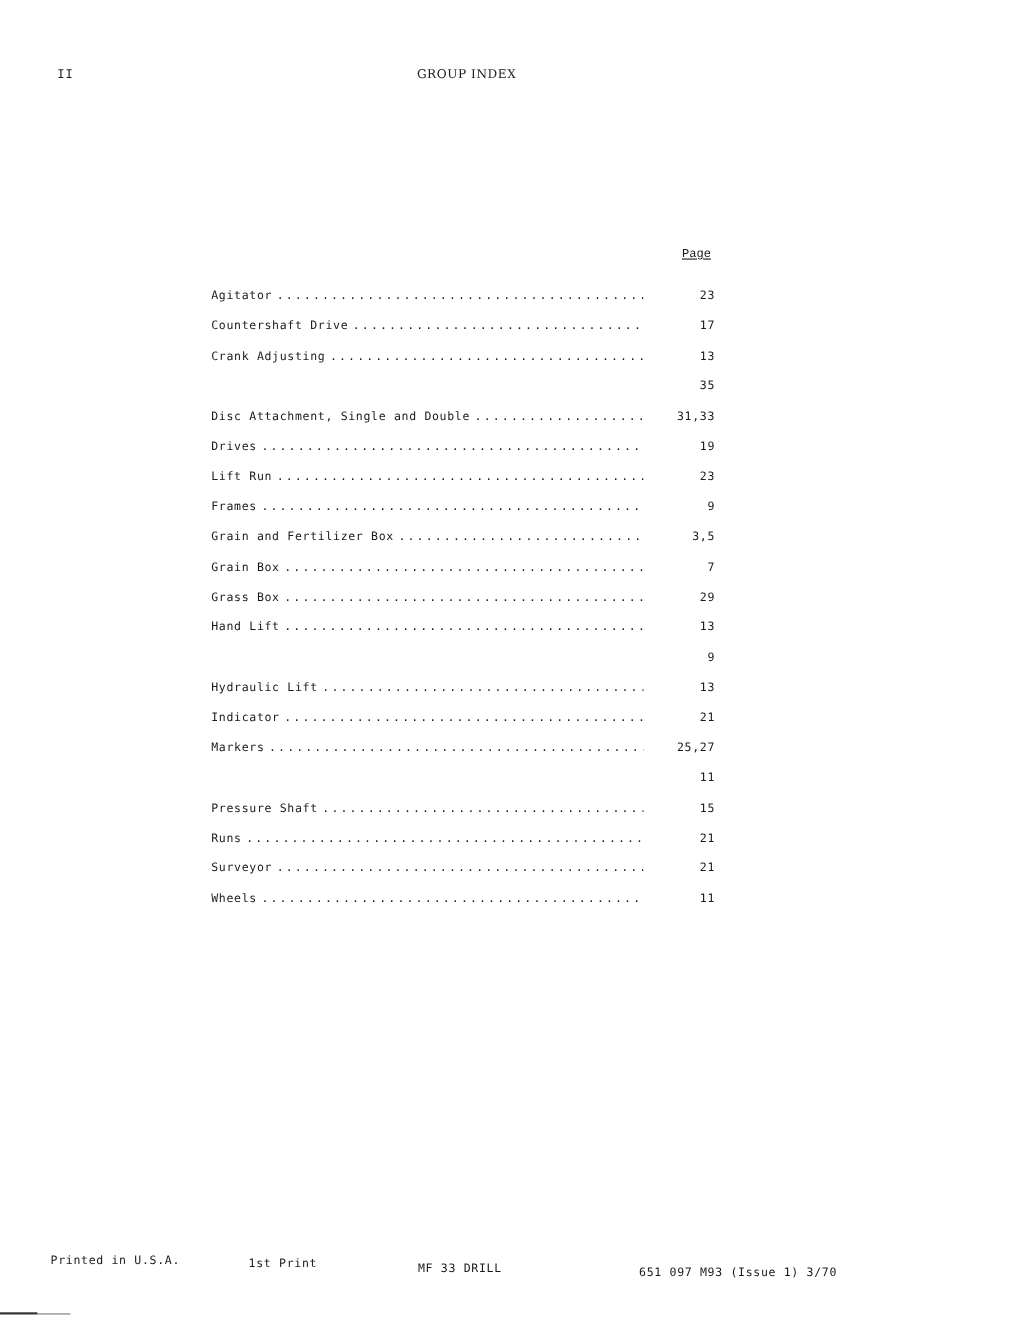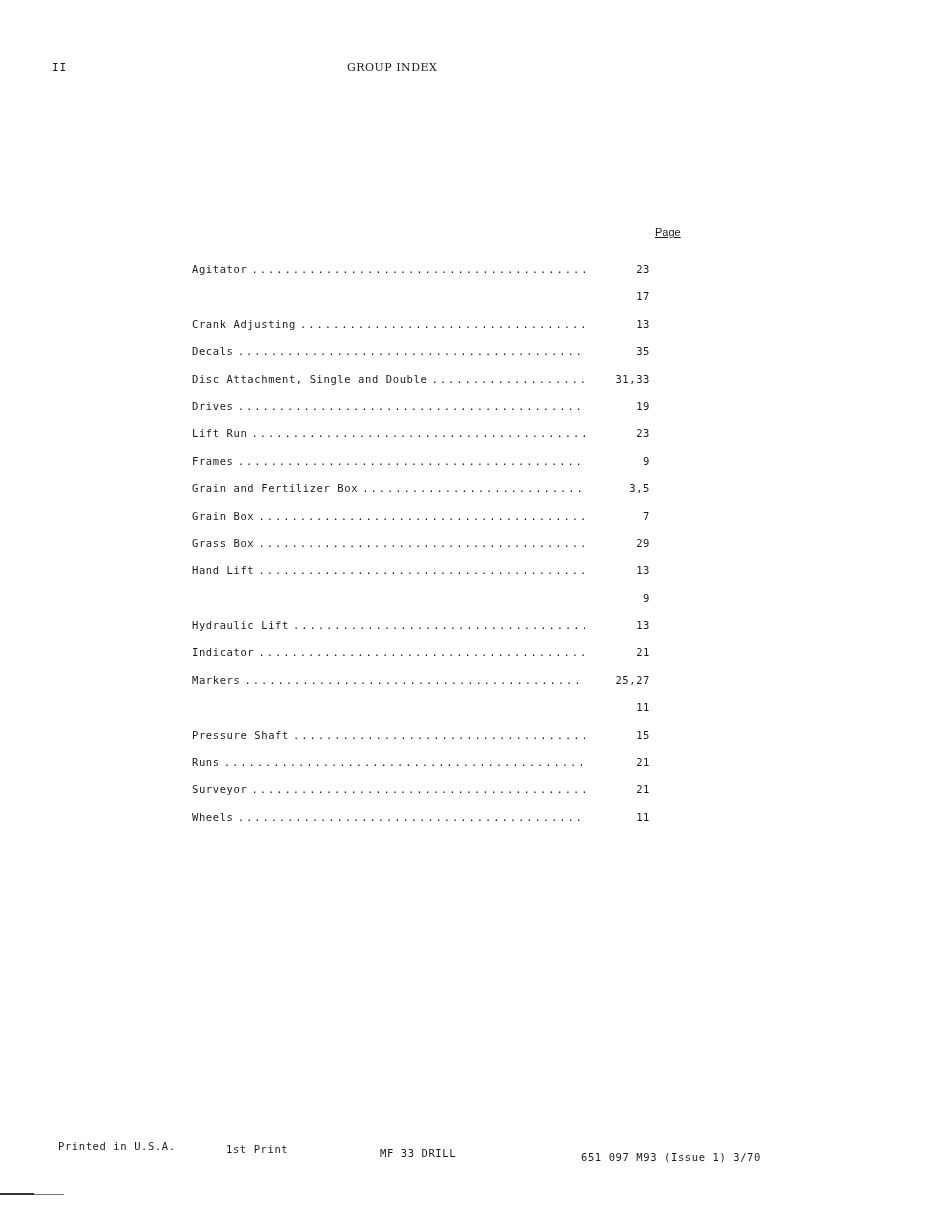--- a/index.html
+++ b/index.html
@@ -17,32 +17,32 @@
     }
     .page-number {
       position: absolute;
       left: 52px;
       top: 61px;
       font-size: 11px;
       letter-spacing: 1px;
     }
     .page-title {
       position: absolute;
-      left: 347px;
+      left: 379px;
       top: 61px;
       font-size: 11px;
       font-family: "DejaVu Serif", "Liberation Serif", serif;
       letter-spacing: 0.5px;
     }
     .col-header {
       position: absolute;
-      left: 655px;
+      left: 620px;
       top: 226px;
       font-size: 11px;
-      font-family: Liberation Sans, sans-serif;
+      font-family: Liberation Mono, monospace;
       text-decoration: underline;
     }
     .index-list {
       position: absolute;
       left: 192px;
       top: 263px;
       width: 460px;
       margin: 0;
       padding: 0;
       list-style: none;
@@ -69,21 +69,21 @@
       text-align: right;
       padding-right: 2px;
       white-space: nowrap;
     }
     .footer-item {
       position: absolute;
       font-size: 10.5px;
       letter-spacing: 0.6px;
       white-space: nowrap;
     }
-    .footer-printed { left: 46px; top: 1140px; margin-left: 12px; }
+    .footer-printed { left: 46px; top: 1140px; }
     .footer-print { left: 226px; top: 1143px; }
     .footer-model { left: 380px; top: 1147px; }
     .footer-partno { left: 581px; top: 1151px; }
     .scan-mark {
       position: absolute;
       left: 0;
       top: 1193px;
       width: 34px;
       height: 2px;
       background: #333;
@@ -104,28 +104,28 @@
 <div class="page-title">GROUP INDEX</div>
 
 <div class="col-header">Page</div>
 
 <ul class="index-list">
   <li class="index-row">
       <span class="index-label">Agitator</span>
       <span class="index-page">23</span>
     </li>
   <li class="index-row">
+      <span class="index-label">Countershaft Drive</span>
       <span class="index-page">17</span>
     </li>
   <li class="index-row">
       <span class="index-label">Crank Adjusting</span>
       <span class="index-page">13</span>
     </li>
   <li class="index-row">
-      <span class="index-label">Decals</span>
       <span class="index-page">35</span>
     </li>
   <li class="index-row">
       <span class="index-label">Disc Attachment, Single and Double</span>
       <span class="index-page">31,33</span>
     </li>
   <li class="index-row">
       <span class="index-label">Drives</span>
       <span class="index-page">19</span>
     </li>

